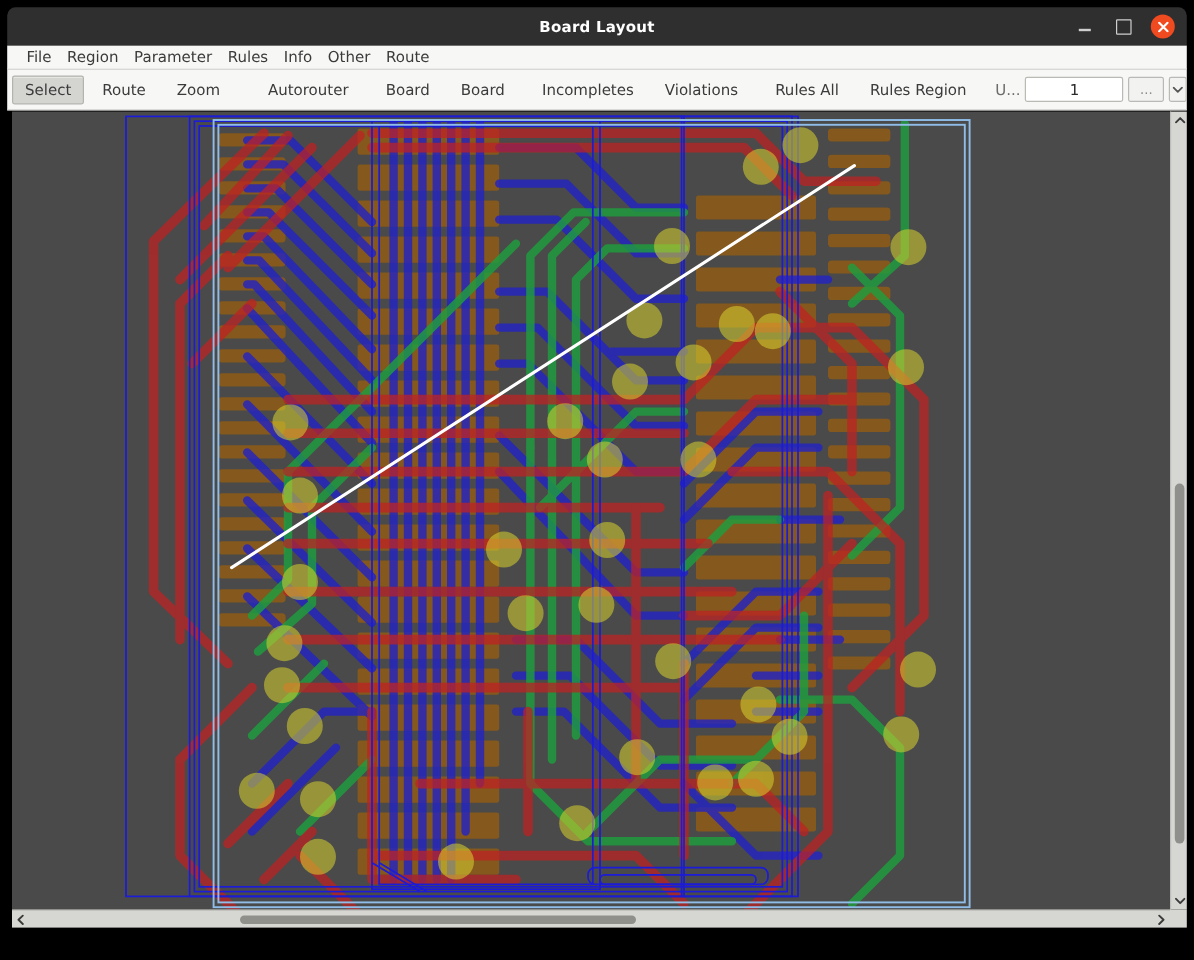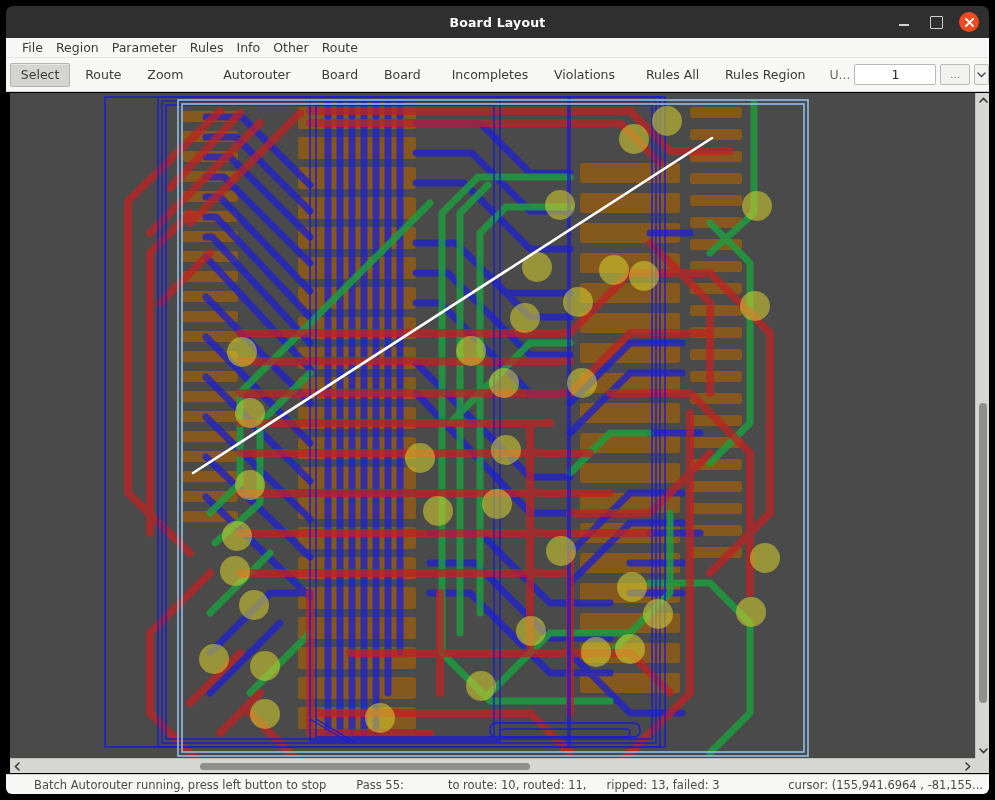--- a/index.html
+++ b/index.html
@@ -584,21 +584,14 @@
     </div>
     <div class="hthumb"></div>
     <div class="sb-arrow sb-right">
       <svg width="6" height="9" viewBox="0 0 6 9">
         <path d="M1 1 L4.6 4.5 L1 8" stroke="#3b3b3b" stroke-width="1.6" fill="none" stroke-linecap="round" stroke-linejoin="round"></path>
       </svg>
     </div>
   </div>
   <div class="corner-box"></div>
 
-  <div class="statusbar">
-    <span class="st-seg st-msg">Batch Autorouter running, press left button to stop</span>
-    <span class="st-seg st-pass">Pass 55:</span>
-    <span class="st-seg st-route">to route: 10, routed: 11,</span>
-    <span class="st-seg st-ripped">ripped: 13, failed: 3</span>
-    <span class="st-seg st-cursor">cursor: (155,941.6964 , -81,155...</span>
-  </div>
 
 </div>
 
 </body></html>

